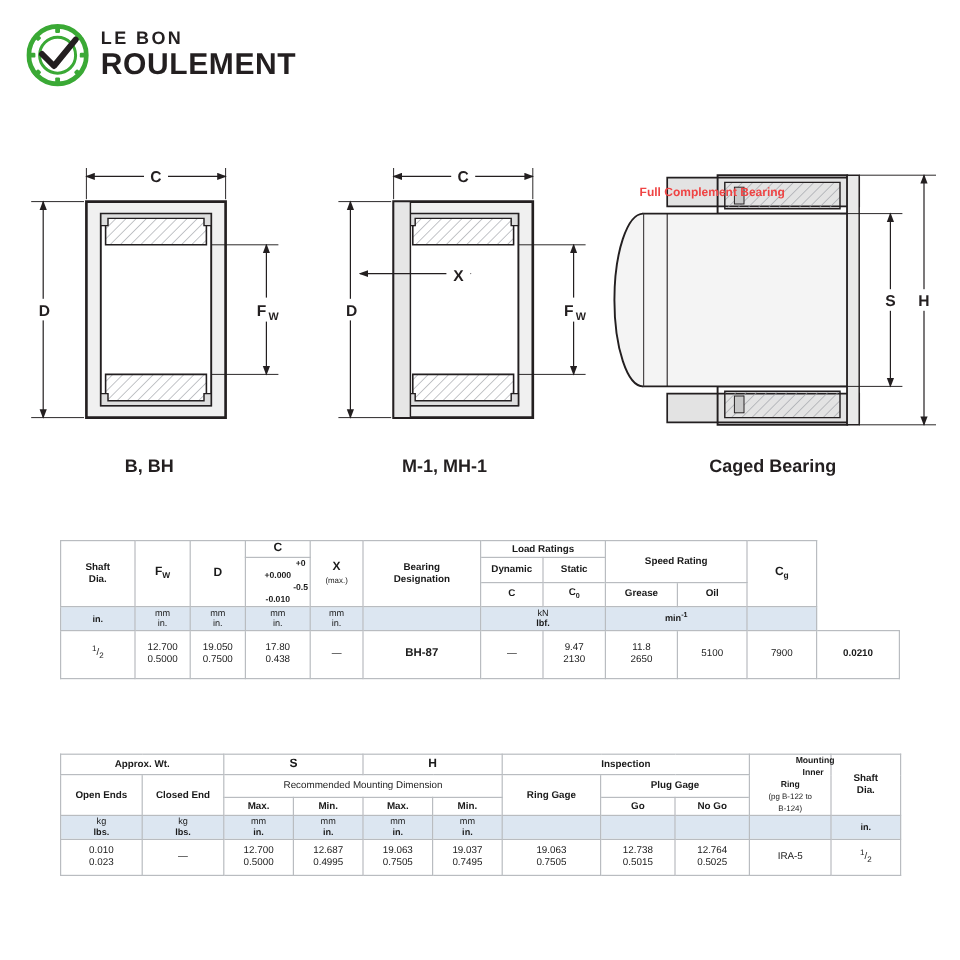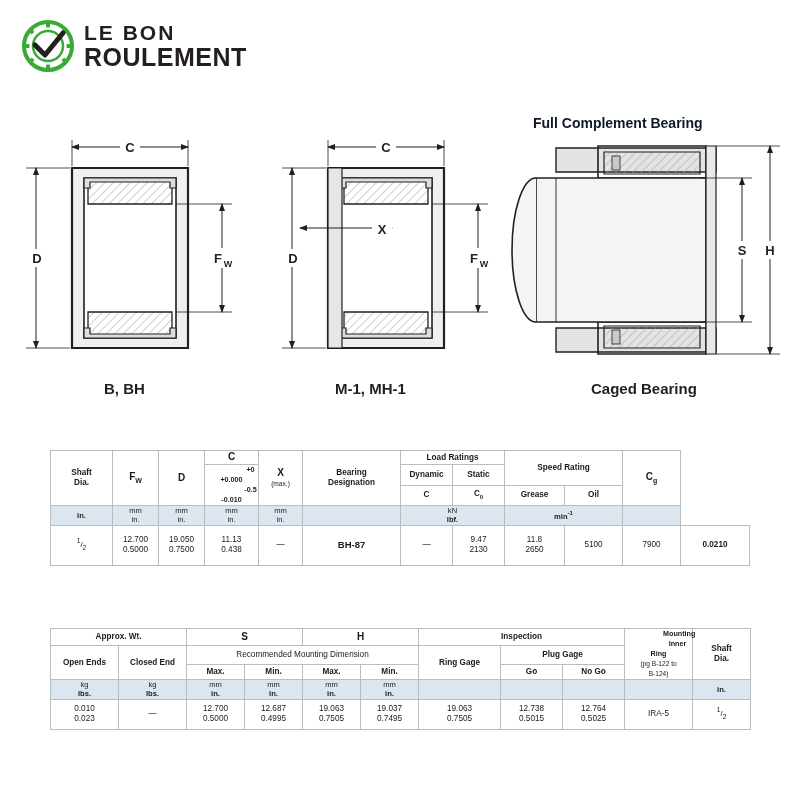--- a/index.html
+++ b/index.html
@@ -10,27 +10,27 @@
     color:#1a1a1a;
     position:relative;
     overflow:hidden;
   }
   .page{position:relative;width:800px;height:800px;}
 
   
   .logo{position:absolute;left:22px;top:20px;display:flex;align-items:center;gap:10px;}
   .logo-mark{width:52px;height:52px;position:relative;}
   .logo-text{line-height:1.0;}
-  .logo-line1{font-size:21px;font-weight:bold;letter-spacing:2.0px;color:#231f20;}
+  .logo-line1{font-size:15px;font-weight:bold;letter-spacing:2.0px;color:#231f20;}
   .logo-line2{font-size:25px;font-weight:bold;letter-spacing:0.5px;color:#231f20;margin-top:2px;}
 
   
   .diagrams{position:absolute;left:0;top:100px;width:800px;height:310px;}
   .fig-caption{position:absolute;font-weight:bold;font-size:15px;color:#231f20;}
-  .fig-title{position:absolute;font-weight:bold;font-size:14px;color:#0f172a;}
+  .fig-title{position:absolute;font-weight:bold;font-size:10px;color:#ef4444;margin-top:40px;}
 
   
   .tbl{position:absolute;border-collapse:collapse;table-layout:fixed;}
   .tbl td,.tbl th{
     border:1px solid #b9bcc0;
     text-align:center;
     vertical-align:middle;
     font-size:8.2px;
     color:#1a1a1a;
     padding:0;
@@ -313,21 +313,21 @@
         </td>
         <td class="two-line">
           <span class="top">12.700</span>
           <span class="bot">0.5000</span>
         </td>
         <td class="two-line">
           <span class="top">19.050</span>
           <span class="bot">0.7500</span>
         </td>
         <td class="two-line">
-          <span class="top">11.13</span>
+          <span class="top">17.80</span>
           <span class="bot">0.438</span>
         </td>
         <td>—</td>
         <td class="b gray" style="font-size:9.5px">BH-87</td>
         <td class="gray">—</td>
         <td class="two-line">
           <span class="top">9.47</span>
           <span class="bot">2130</span>
         </td>
         <td class="two-line">

